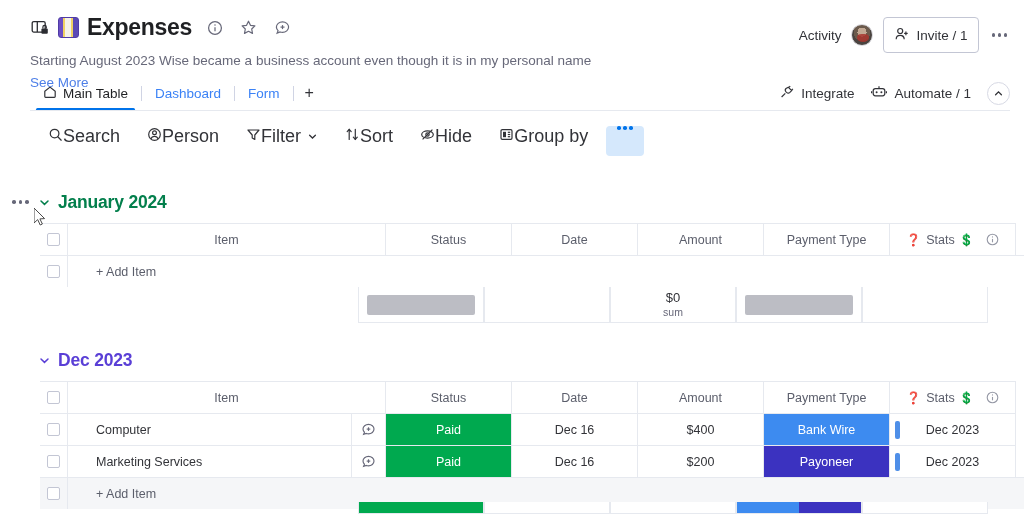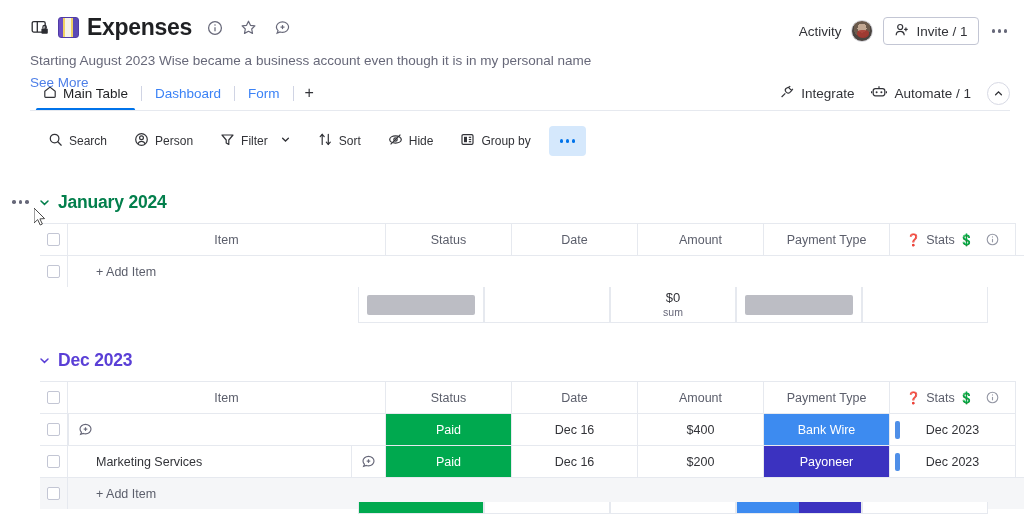--- a/index.html
+++ b/index.html
@@ -30,21 +30,21 @@
   .activity-label { font-size:13.5px; color:#323338; }
   .avatar {
     width:22px; height:22px; border-radius:50%;
     background: radial-gradient(circle at 50% 36%, #c2a893 0 28%, #6b5a4c 28% 52%, #4a4440 52% 100%);
     position:relative; overflow:hidden; border:1px solid #d8d8dd;
   }
   .avatar:after { content:""; position:absolute; left:5px; top:9px; width:12px; height:8px; border-radius:40% 40% 50% 50%; background:#a8352e; opacity:.85; }
   .invite-btn {
     display:flex; align-items:center; gap:6px;
     border:1px solid #c3c6d4; border-radius:4px;
-    height:28px; padding:0 10px; font-size:13.5px; color:#323338; background:#fff; cursor:pointer;
+    height:36px; padding:0 10px; font-size:13.5px; color:#323338; background:#fff; cursor:pointer;
   }
   .dots-btn { display:flex; align-items:center; gap:2.5px; padding:4px 3px; cursor:pointer; }
   .dots-btn i { width:3.5px; height:3.5px; border-radius:50%; background:#676879; display:block; }
 
   .subtitle-row { position:absolute; left:30px; top:53px; display:flex; align-items:baseline; gap:7px;flex-direction:column; }
   .subtitle { font-size:13.5px; color:#676879; }
   .see-more { font-size:13.5px; color:#4f80e8; cursor:pointer; }
 
   
   .tabbar { position:absolute; left:0; top:78px; width:1024px; height:32px; }
@@ -61,21 +61,21 @@
   .rule { position:absolute; left:30px; right:14px; top:110px; height:1px; background:#e6e9ef; }
 
   
   .toolbar { position:absolute; left:30px; top:126px; display:flex; align-items:center; gap:0; }
   .newitem {
     display:flex; align-items:center; height:30px; background:#0073ea; border-radius:4px; overflow:hidden; cursor:pointer;
   }
   .newitem .lbl { color:#fff; font-size:13.5px; padding:0 12px; line-height:30px; }
   .newitem .div { width:1px; height:30px; background:rgba(255,255,255,.35); }
   .newitem .car { width:26px; height:30px; display:flex; align-items:center; justify-content:center; }
-  .tb-item { display:flex; align-items:center; gap:6px; height:30px; padding:0 9px; margin-left:9px; font-size:12px; color:#323338; border-radius:4px; cursor:pointer; }
+  .tb-item { display:flex; height:30px; padding:0 9px; margin-left:9px; font-size:18px; color:#323338; border-radius:4px; cursor:pointer; }
   .tb-item.hl { background:#d5e8fc; }
   .tb-item .dots { display:flex; gap:2.5px; }
   .tb-item .dots i { width:3.5px; height:3.5px; border-radius:50%; background:#0073ea; display:block; }
 
   
   .group { position:absolute; left:0; width:1024px; }
   .group-hdr { display:flex; align-items:center; height:24px; }
   .grp-dots { display:flex; gap:3px; margin-left:12px; width:22px; }
   .grp-dots i { width:3.5px; height:3.5px; border-radius:50%; background:#676879; display:block; }
   .grp-caret { width:20px; display:flex; align-items:center; justify-content:center; cursor:pointer; }
@@ -430,20 +430,21 @@
           </span>
         </div>
       </div>
 
       <div class="row body">
         <div class="cellchk">
             <span class="chk"></span>
           </div>
         <div class="cell c-item" style="padding:0;">
           <div class="item-inner">
+            <span class="item-name" style="text-align:left;padding-left:28px;">Computer</span>
             <span class="chatico">
               <svg width="15" height="15" viewBox="0 0 15 15" fill="none" stroke="#676879" stroke-width="1.15">
                 <path d="M13 7.1c0 2.65-2.5 4.7-5.5 4.7-.76 0-1.48-.13-2.14-.38L2.6 12.4l.85-2.2A4.4 4.4 0 0 1 2 7.1C2 4.5 4.5 2.4 7.5 2.4S13 4.5 13 7.1z"></path>
                 <line x1="7.5" y1="5.3" x2="7.5" y2="8.9"></line>
                   <line x1="5.7" y1="7.1" x2="9.3" y2="7.1"></line>
               </svg>
             </span>
           </div>
         </div>
         <div class="cell c-status" style="padding:0;">

